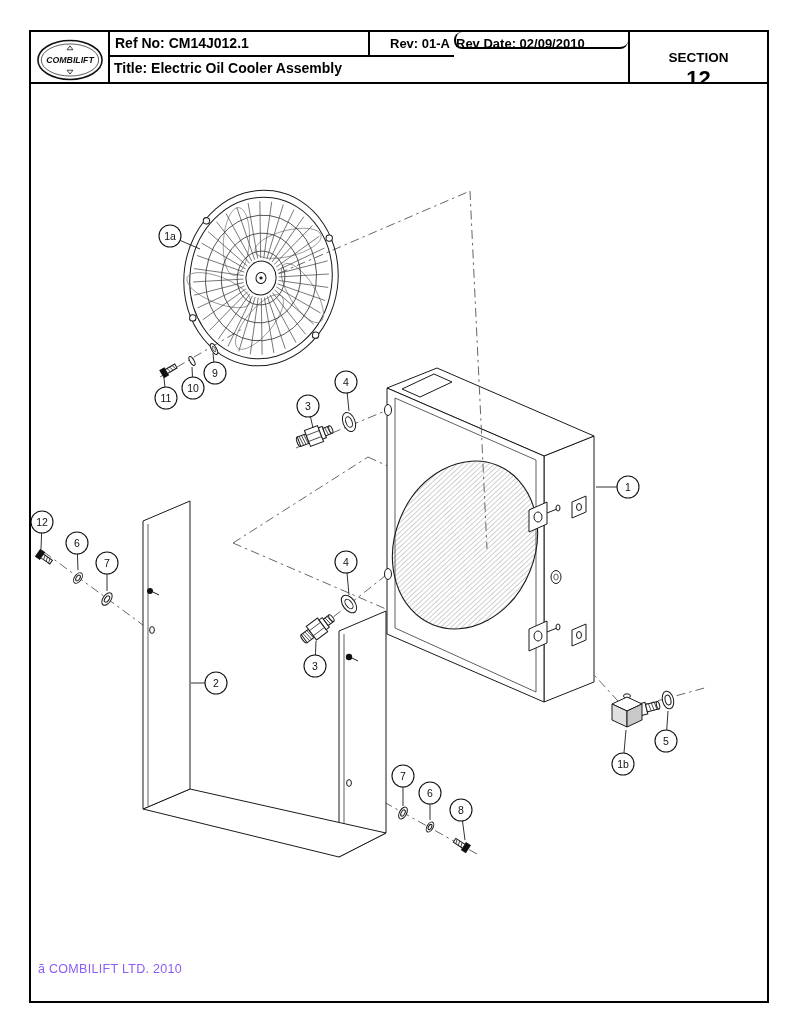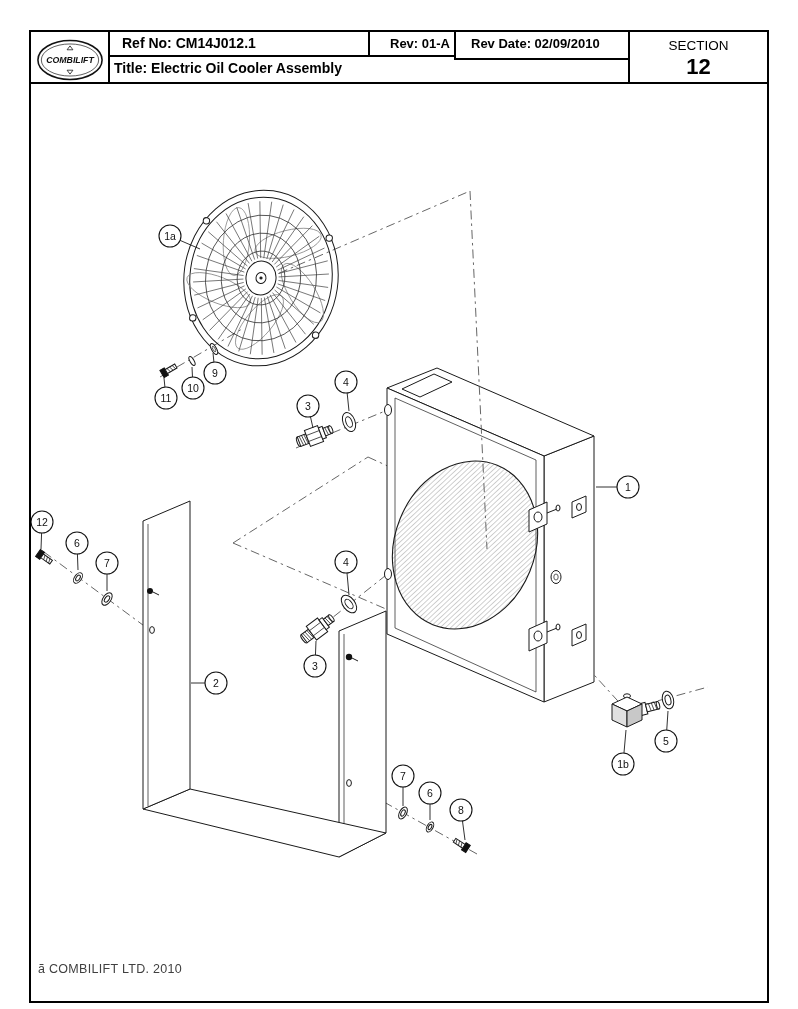--- a/index.html
+++ b/index.html
@@ -5,31 +5,31 @@
   html,body{margin:0;padding:0;background:#fff;}
   body{width:798px;height:1009px;position:relative;overflow:hidden;
        font-family:"Liberation Sans",sans-serif;color:#000;}
   .frame{position:absolute;left:29px;top:30px;width:740px;height:973px;
          border:2px solid #000;box-sizing:border-box;background:transparent;}
   .titleblock{position:absolute;left:0;top:0;right:0;height:50px;
               border-bottom:2px solid #000;background:#fff;}
   .cell{position:absolute;box-sizing:border-box;font-weight:bold;white-space:nowrap;overflow:hidden;}
   .logo-cell{left:0;top:0;width:77px;height:55px;display:flex;align-items:center;justify-content:center;}
   .ref{left:77px;top:0;width:260px;height:25px;border-left:2px solid #000;border-bottom:2px solid #000;
-       font-size:14px;line-height:23px;padding-left:12px;}
+       font-size:14px;line-height:23px;padding-left:5px;}
   .rev{left:337px;top:0;width:86px;height:25px;border-left:2px solid #000;border-bottom:2px solid #000;
        font-size:13px;line-height:23px;padding-left:20px;}
-  .revdate{left:423px;top:0;width:174px;height:28px;border-left:2px solid #000;border-bottom:2px solid #000;
-       font-size:13px;line-height:23px;padding-left:15px;}
+  .revdate{left:423px;top:0;width:174px;height:17px;border-left:2px solid #000;border-bottom:2px solid #000;
+       font-size:13px;line-height:23px;padding-left:0;border-radius:8px;}
   .section{left:597px;top:0;right:0;height:50px;border-left:2px solid #000;text-align:center;}
-  .section-label{font-size:13.5px;line-height:17px;padding-top:5px;font-weight:normal;}
+  .section-label{font-size:13.5px;line-height:17px;padding-top:17px;font-weight:bold;}
   .section-num{font-size:22px;line-height:26px;font-weight:bold;}
   .dtitle{left:77px;top:25px;width:520px;height:25px;border-left:2px solid #000;
        font-size:14px;line-height:23px;padding-left:4px;}
-  .copyright{position:absolute;left:7px;top:930px;font-size:12.5px;color:#404040;letter-spacing:0.3px;}
+  .copyright{position:absolute;left:7px;top:930px;font-size:12.5px;color:#8b5cf6;letter-spacing:0.3px;}
   svg.art{position:absolute;left:0;top:0;}
   .s{stroke:#1a1a1a;stroke-width:1;fill:none;}
   .sw{stroke:#1a1a1a;stroke-width:1;fill:#fff;}
   .thin{stroke:#1a1a1a;stroke-width:0.7;fill:none;}
   .dash line{stroke:#555;stroke-width:0.9;stroke-dasharray:9 4 2.5 4;}
   .leader line{stroke:#1a1a1a;stroke-width:0.9;}
   .balloon circle{fill:#fff;stroke:#141414;stroke-width:1.1;}
   .balloon text{font-size:10.5px;font-family:"Liberation Sans",sans-serif;text-anchor:middle;fill:#111;}
   #fan-spokes line{stroke:#3a3a3a;stroke-width:0.65;}
   #fan-blades ellipse{stroke:#8a8a8a;stroke-width:0.8;fill:none;}

